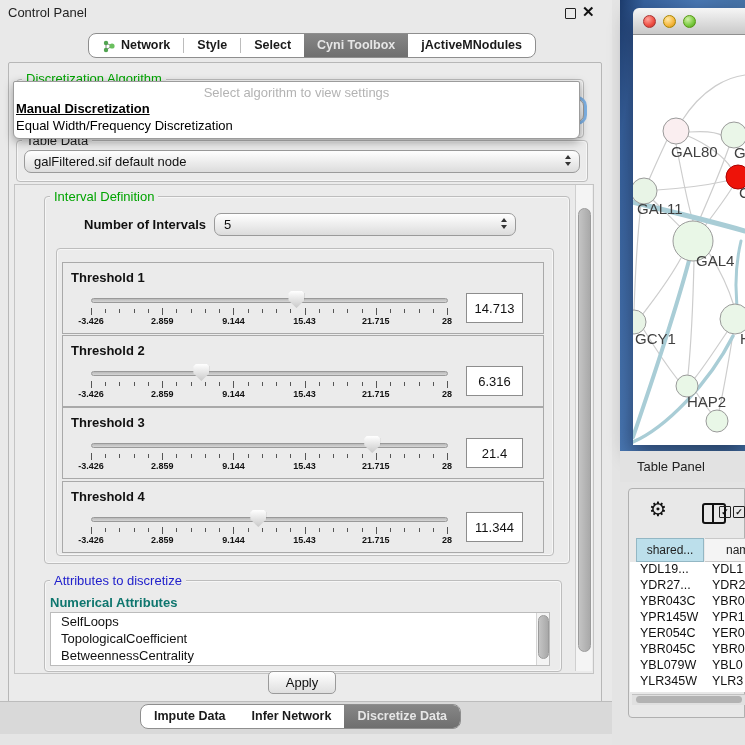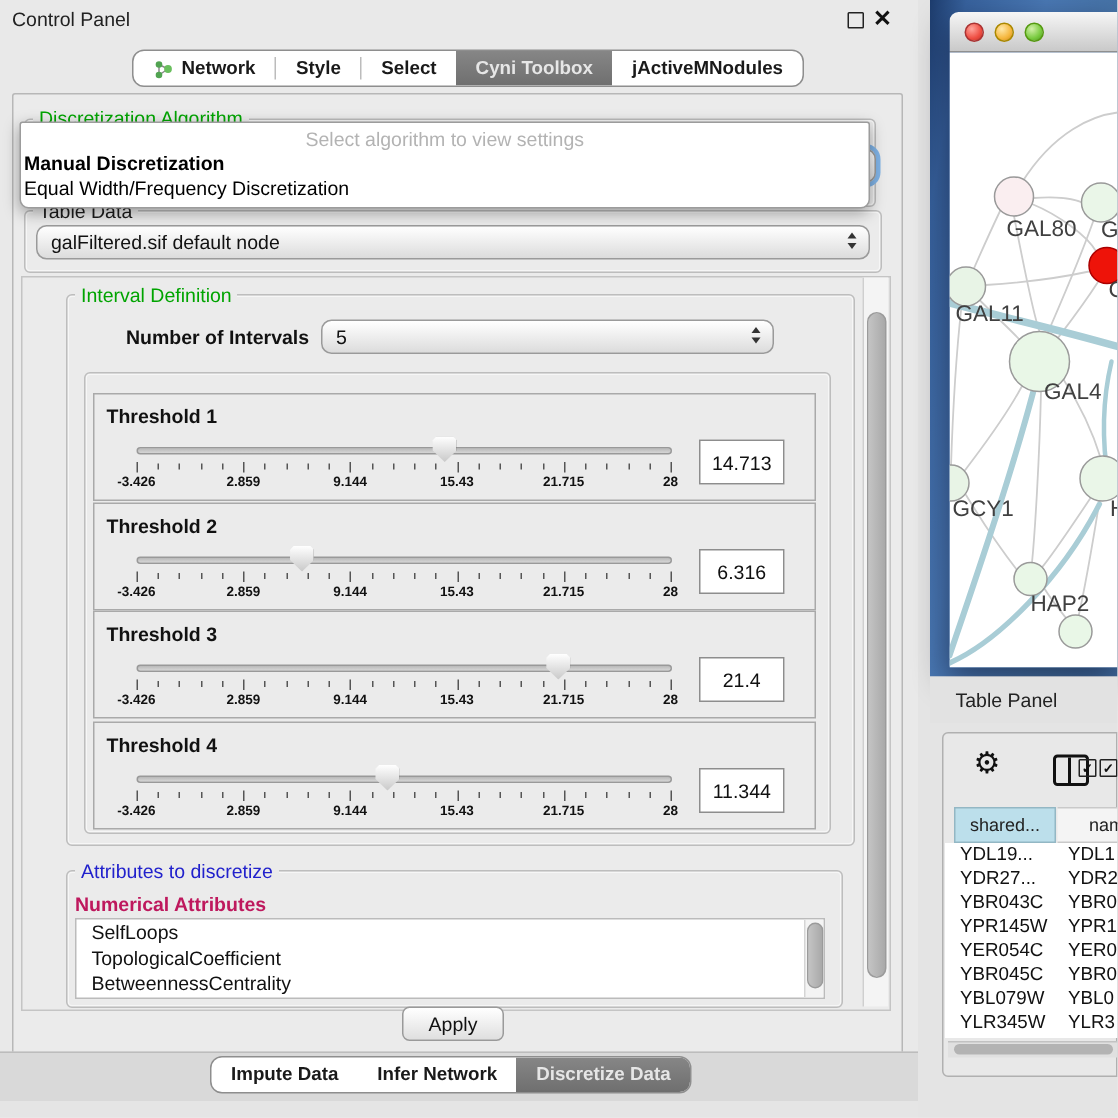--- a/index.html
+++ b/index.html
@@ -167,21 +167,21 @@
   <div class="combo focus-ring" style="left:24px;top:99px;width:560px;">
     <div class="updown">
         <div class="arr-up"></div>
         <div class="arr-dn"></div>
       </div>
   </div>
 
   <div class="abs popup">
     <div class="popup-hint">Select algorithm to view settings</div>
     <div id="popup-items">
-        <div class="popup-item" style="top: 19px; font-weight: 700;">Manual Discretization</div>
+        <div class="popup-item" style="top: 19px; font-weight: 700; text-decoration: underline;">Manual Discretization</div>
         <div class="popup-item" style="top: 36px;">Equal Width/Frequency Discretization</div>
       </div>
   </div>
 
   <div class="group" style="left:16px;top:140px;width:570px;height:40px;"></div>
   <div class="group-title t-black abs" style="left:22px;top:133px;">Table Data</div>
   <div class="combo" style="left:24px;top:150px;width:556px;">
     <span>galFiltered.sif default node</span>
     <div class="updown">
         <div class="arr-up"></div>
@@ -365,21 +365,21 @@
           <div class="tick" style="left: 356px; top: 17px; height: 7px;"></div>
           <div class="tick-label" style="left: 326px; top: 25px;">28</div>
           <div class="thumb" style="left: 159.318px;"></div>
         </div>
         <div class="value-box">11.344</div>
       </div>
     </div>
 
   <div class="group" style="left:44px;top:580px;width:516px;height:90px;"></div>
   <div class="group-title t-blue abs" style="left:50px;top:573px;">Attributes to discretize</div>
-  <div class="abs" style="left:50px;top:595px;font-size:13px;font-weight:700;color:#be185d;">Numerical Attributes</div>
+  <div class="abs" style="left:50px;top:595px;font-size:13px;font-weight:700;color:#0f766e;">Numerical Attributes</div>
   <div class="abs attr-list">
     <div id="attr-items">
         <div class="attr-item">SelfLoops</div>
         <div class="attr-item">TopologicalCoefficient</div>
         <div class="attr-item">BetweennessCentrality</div>
       </div>
     <div class="vsb-track" style="right:0;top:0;width:12px;height:52px;border-left:1px solid #d5d5d5;">
       <div class="vsb-thumb" style="left:1px;top:2px;width:9px;height:42px;"></div>
     </div>
   </div>

